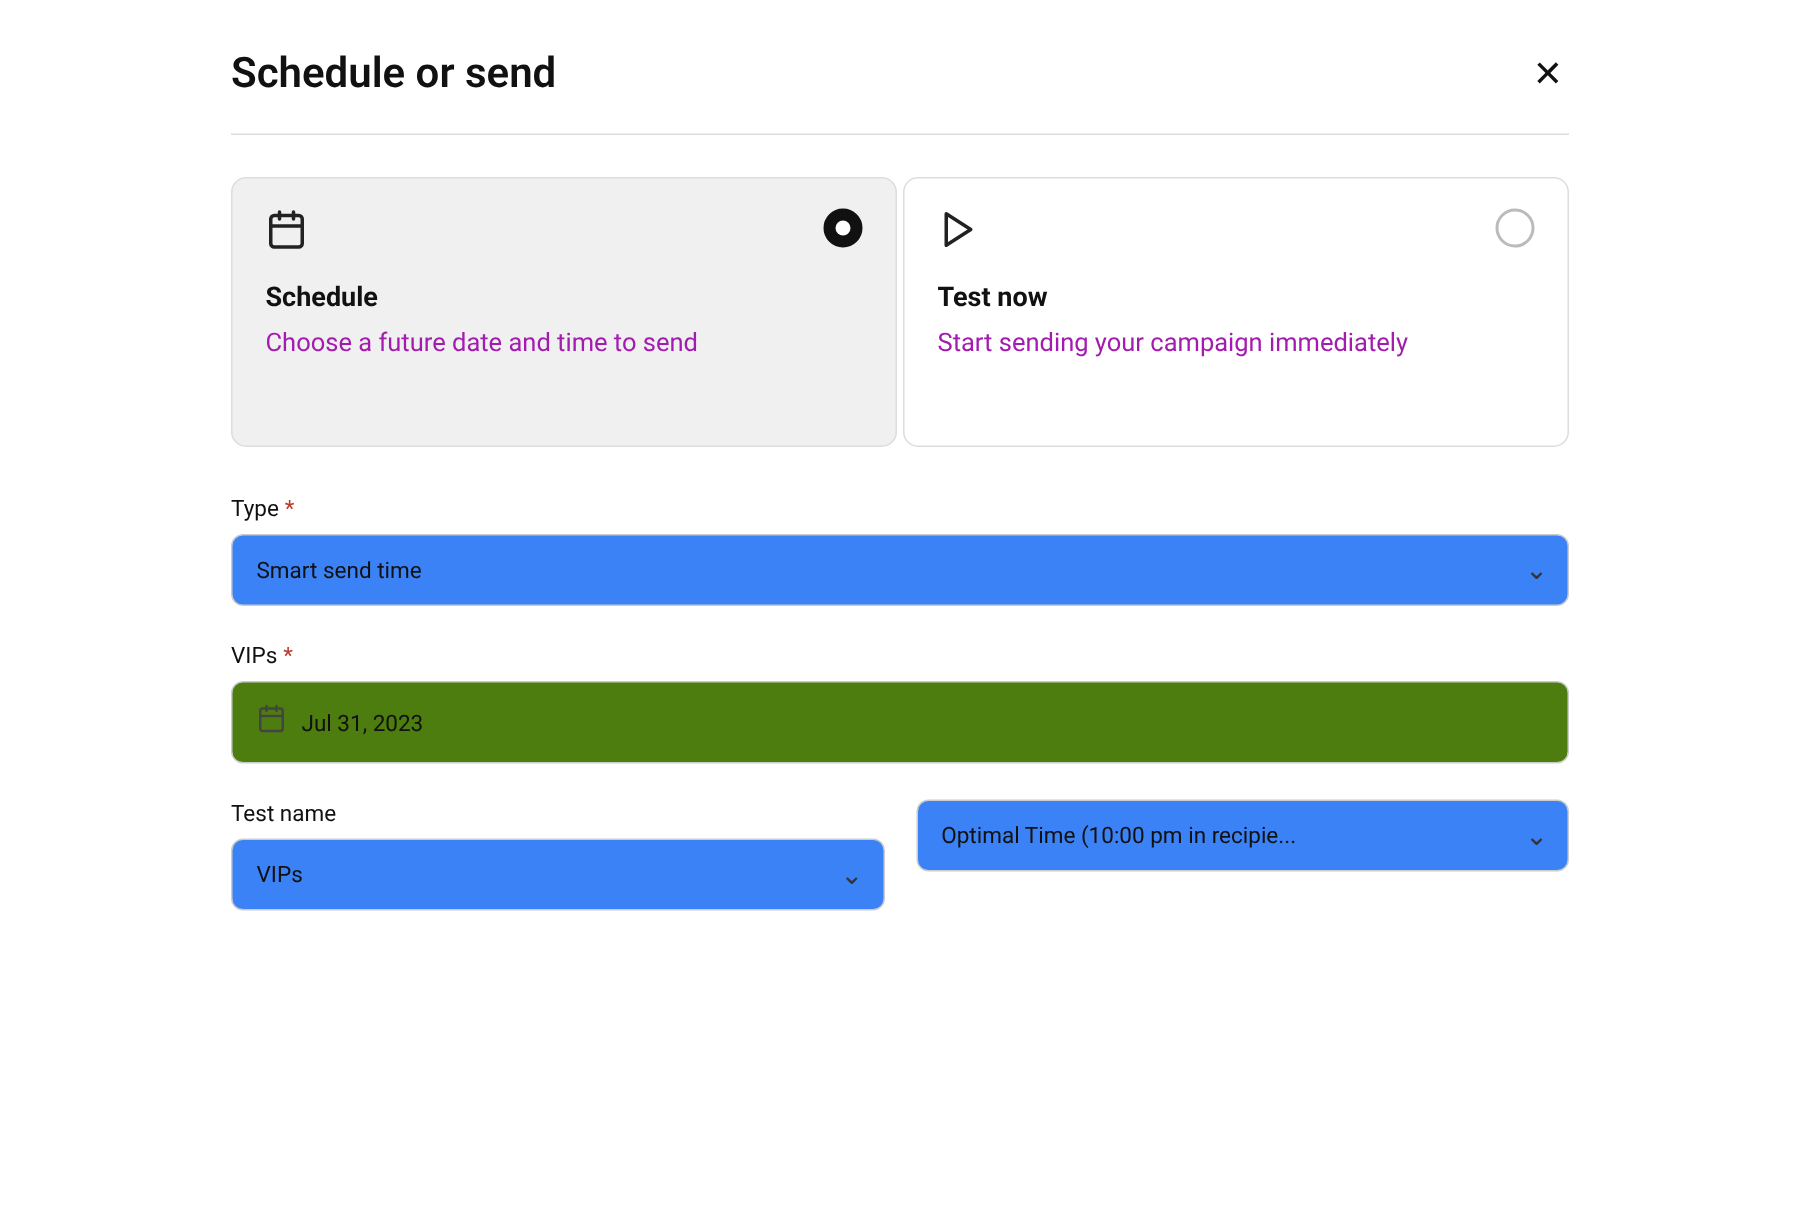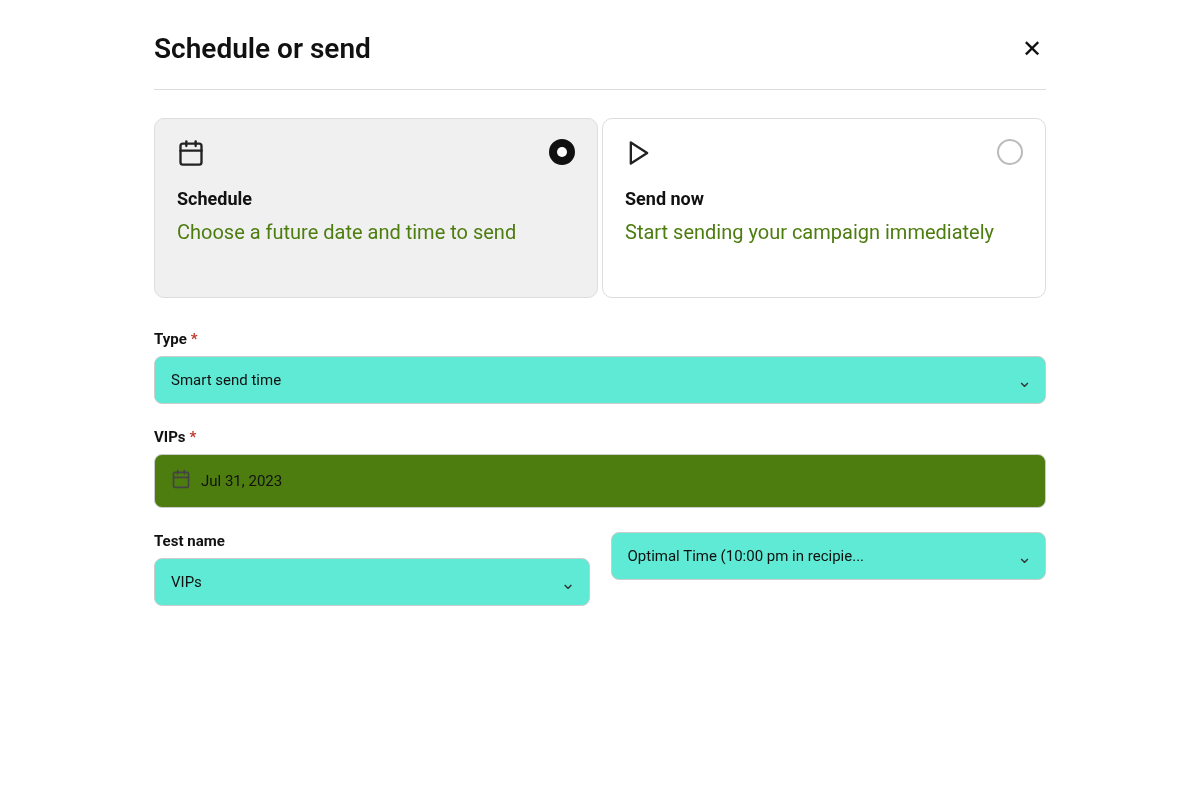--- a/index.html
+++ b/index.html
@@ -125,32 +125,32 @@
     }
 
     .card-title {
       font-size: 18px;
       font-weight: 700;
       color: #111;
       margin-bottom: 8px;
     }
 
     .card-desc {
-      font-size: 20px;
-      color: #4d7c0f;
+      font-size: 17px;
+      color: #a21caf;
       line-height: 1.5;
     }
 
     .form-section {
       margin-bottom: 24px;
     }
 
     .form-label {
       font-size: 15px;
-      font-weight: 700;
+      font-weight: 400;
       color: #111;
       margin-bottom: 8px;
       display: flex;
       align-items: center;
       gap: 4px;
     }
 
     .required-star {
       color: #c0392b;
       font-size: 15px;
@@ -161,21 +161,21 @@
       width: 100%;
     }
 
     .form-select {
       width: 100%;
       border: 1.5px solid #ccc;
       border-radius: 8px;
       padding: 14px 40px 14px 16px;
       font-size: 15px;
       color: #111;
-      background: #5eead4;
+      background: #3b82f6;
       appearance: none;
       -webkit-appearance: none;
       cursor: pointer;
       outline: none;
     }
 
     .select-chevron {
       position: absolute;
       right: 14px;
       top: 50%;
@@ -261,21 +261,21 @@
     <div class="option-card unselected">
       <div class="card-top-row">
         <span class="card-icon">
           <svg class="play-icon-svg" viewBox="0 0 24 24" fill="none" stroke="currentColor" stroke-width="2" stroke-linecap="round" stroke-linejoin="round">
             <polygon points="5,3 19,12 5,21" fill="none"></polygon>
           </svg>
         </span>
         <div class="radio-indicator empty">
         </div>
       </div>
-      <div class="card-title">Send now</div>
+      <div class="card-title">Test now</div>
       <div class="card-desc">Start sending your campaign immediately</div>
     </div>
   </div>
 
   <div class="form-section">
     <div class="form-label">
       <span>Type</span>
       <span class="required-star">*</span>
     </div>
     <div class="select-wrapper">

